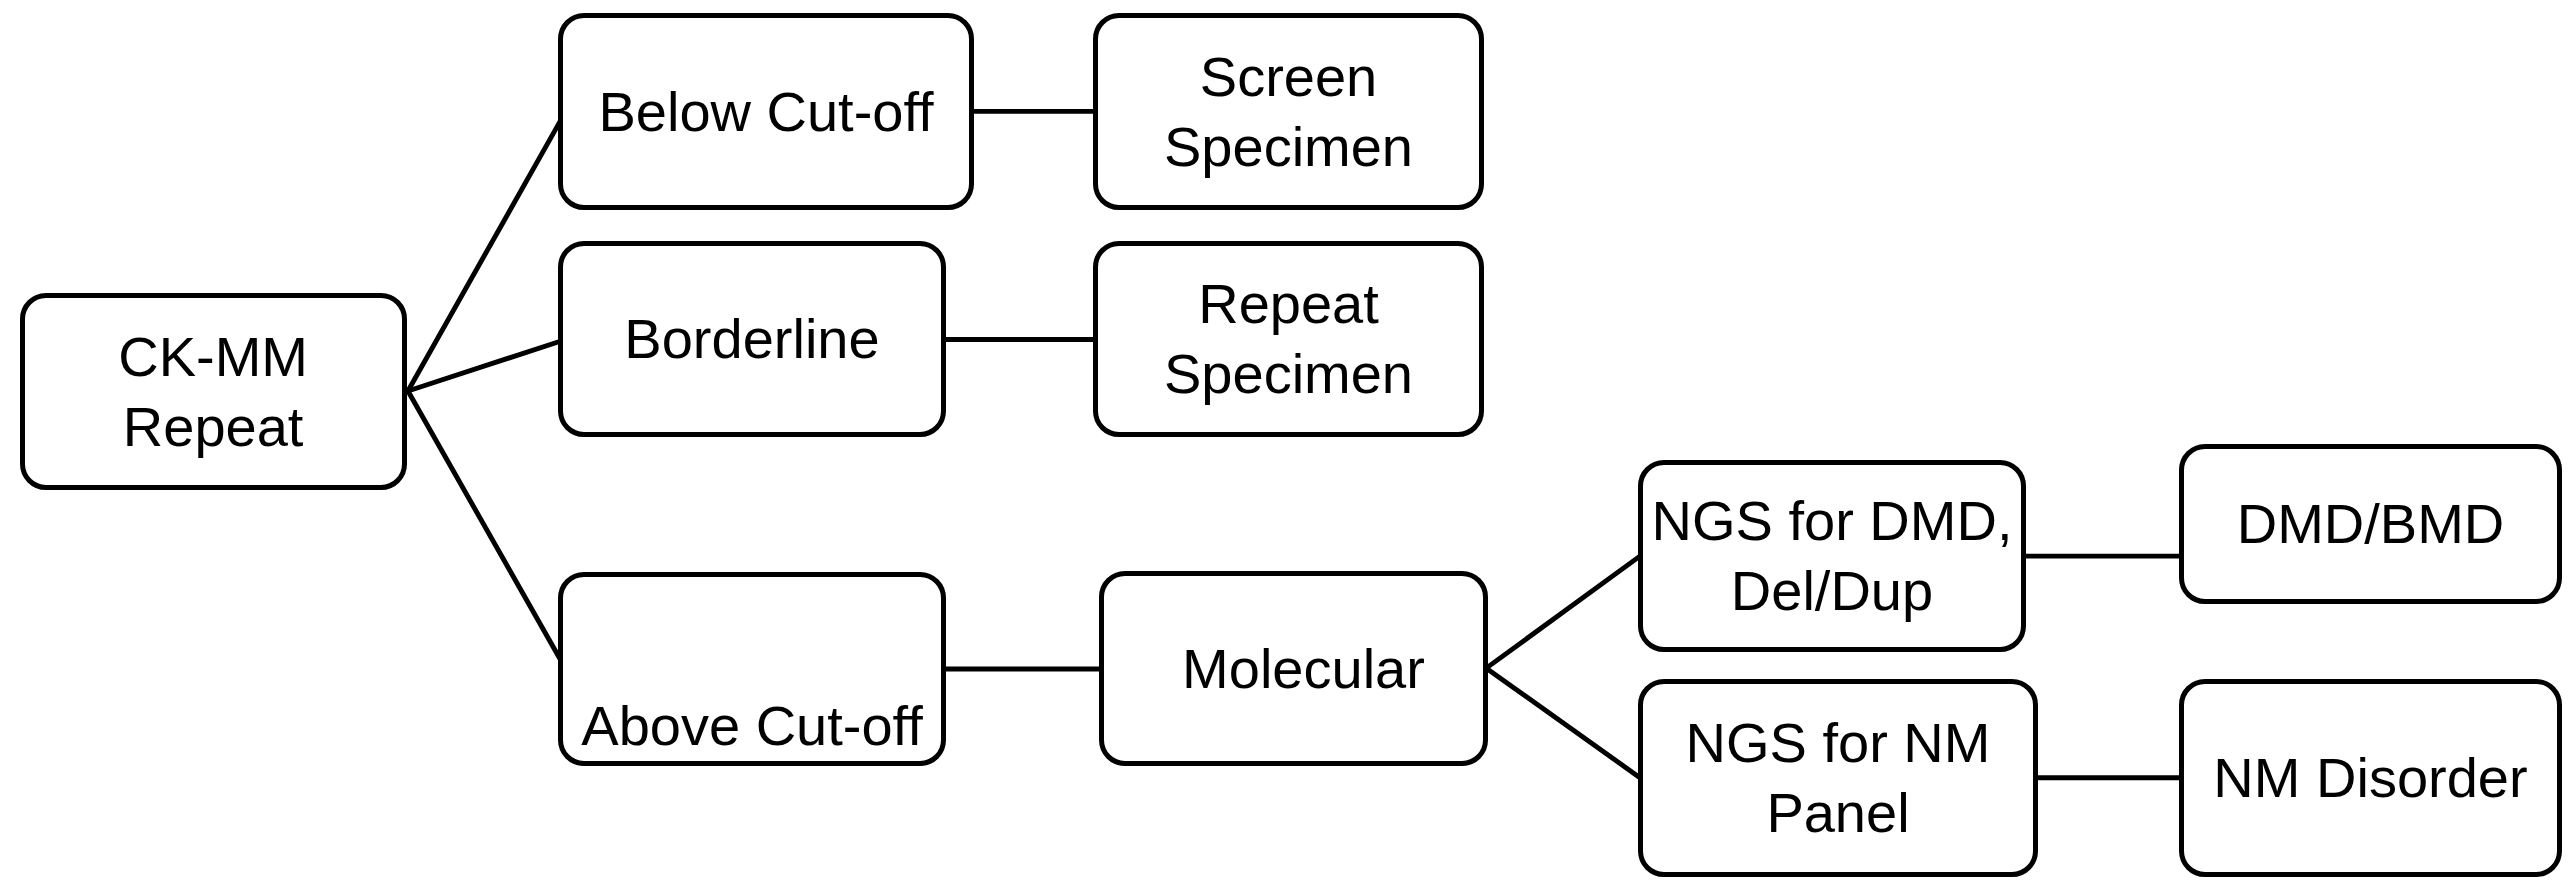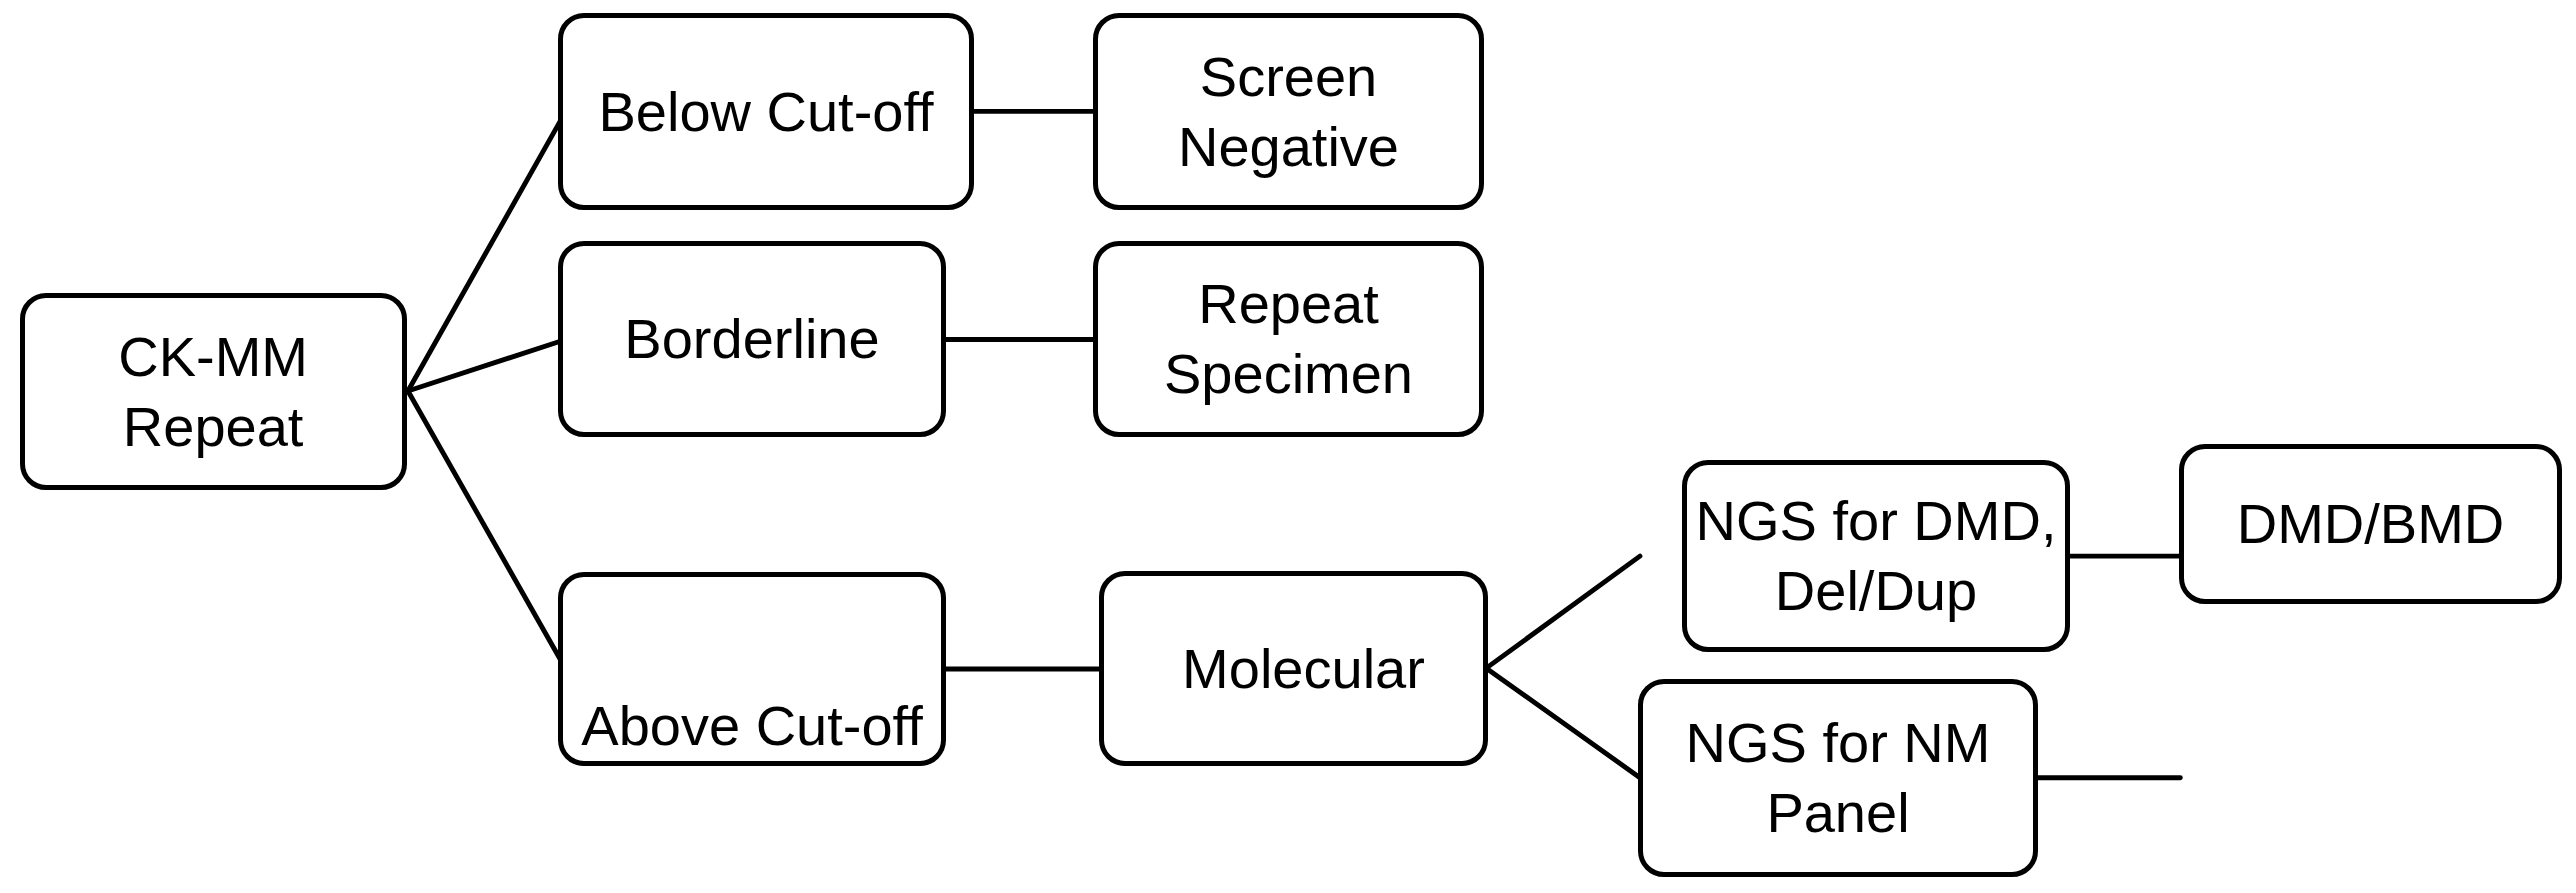--- a/index.html
+++ b/index.html
@@ -45,21 +45,21 @@
     white-space: pre-line;
   }
   
   #n-ck        { left: 19.6px;   top: 293px; width: 387px; height: 197px; }
   #n-below     { left: 558px;  top: 13px;  width: 416px; height: 197px; }
   #n-negative  { left: 1093px; top: 13px;  width: 391px; height: 197px; }
   #n-border    { left: 558px;  top: 241px; width: 388px; height: 196px; }
   #n-repeat    { left: 1093px; top: 241px; width: 391px; height: 196px; }
   #n-above     { left: 558px;  top: 572px; width: 388px; height: 194px; align-items: flex-end; }
   #n-molecular { left: 1099px; top: 571px; width: 389px; height: 195px; padding-left: 20px; }
-  #n-ngsdmd    { left: 1638px; top: 460px; width: 388px; height: 192px; margin-left: 44px; }
+  #n-ngsdmd    { left: 1638px; top: 460px; width: 388px; height: 192px; }
   #n-dmdbmd    { left: 2179px; top: 444px; width: 383px; height: 160px; }
   #n-ngsnm     { left: 1638px; top: 679px; width: 400px; height: 198px; justify-content: center; }
   #n-nmdis     { left: 2179px; top: 679px; width: 383px; height: 198px; }
 </style>
 </head>
 <body>
 
 <div class="canvas">
 
   <svg class="connector-layer" viewBox="0 0 3151 1093" aria-hidden="true">
@@ -78,21 +78,21 @@
   <div class="node" id="n-ck">
     <span class="label">CK-MM Repeat</span>
   </div>
 
   <div class="node" id="n-below">
     <span class="label">Below Cut-off</span>
   </div>
 
   <div class="node" id="n-negative">
     <span class="label">Screen
-Negative</span>
+Specimen</span>
   </div>
 
   <div class="node" id="n-border">
     <span class="label">Borderline</span>
   </div>
 
   <div class="node" id="n-repeat">
     <span class="label">Repeat
 Specimen</span>
   </div>
@@ -112,15 +112,18 @@
 
   <div class="node" id="n-dmdbmd">
     <span class="label">DMD/BMD</span>
   </div>
 
   <div class="node" id="n-ngsnm">
     <span class="label">NGS for NM
 Panel</span>
   </div>
 
+  <div class="node" id="n-nmdis">
+    <span class="label">NM Disorder</span>
+  </div>
 
 </div>
 
 
 </body></html>

